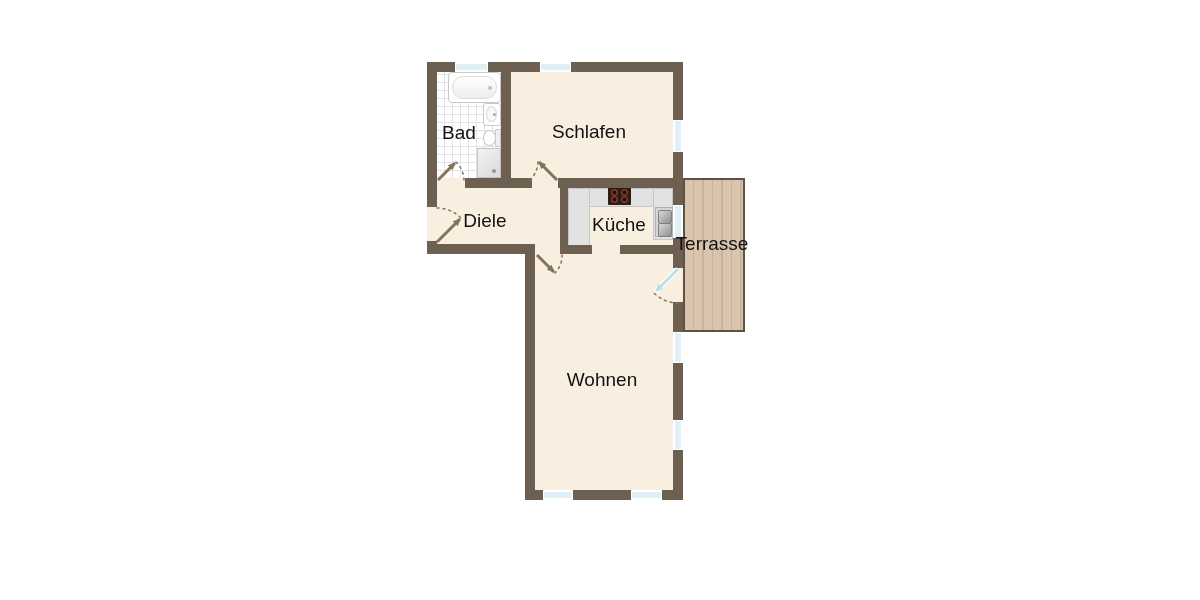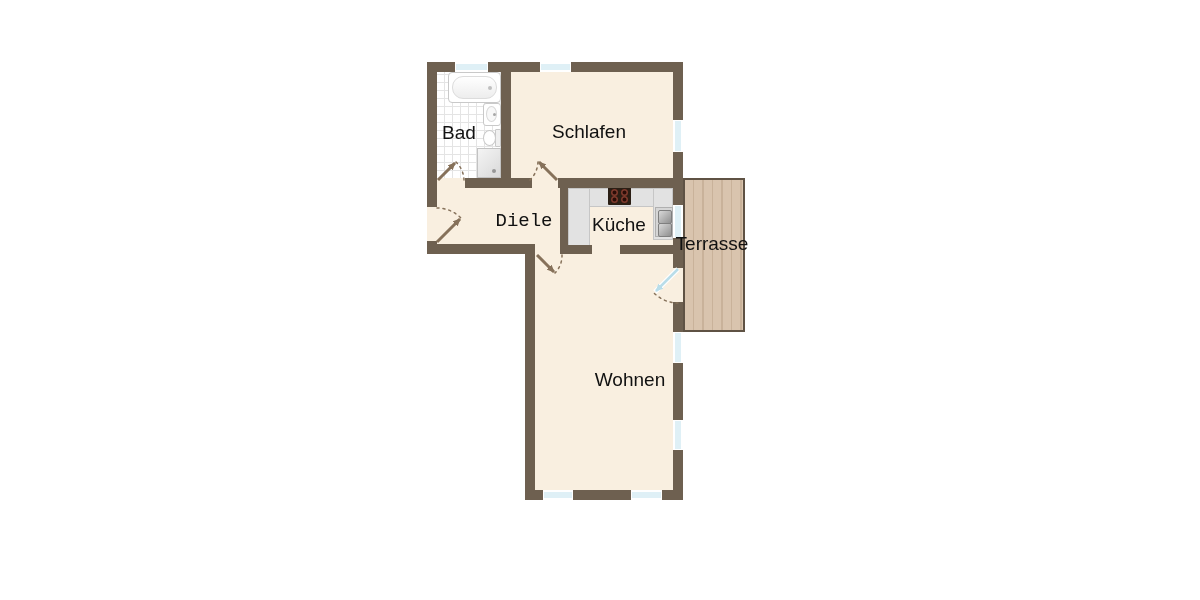--- a/index.html
+++ b/index.html
@@ -143,18 +143,18 @@
     </g>
     <g>
       <path class="arc" d="M678,303 A34,34 0 0 1 654,293"></path>
       <path class="glass-casing" d="M678,269 L655,292"></path>
       <path class="glass-leaf" d="M678,269 L656,291" marker-end="url(#ahg)"></path>
     </g>
   </svg>
 
   <div class="room-label" style="left:459px;top:133px;">Bad</div>
   <div class="room-label" style="left:589px;top:132px;">Schlafen</div>
-  <div class="room-label" style="left:524px;top:221px;font-family:Liberation Mono, monospace;">Diele</div>
+  <div class="room-label" style="left:485px;top:221px;">Diele</div>
   <div class="room-label" style="left:619px;top:225px;">Küche</div>
   <div class="room-label" style="left:712px;top:244px;">Terrasse</div>
-  <div class="room-label" style="left:602px;top:380px;margin-left:28px;">Wohnen</div>
+  <div class="room-label" style="left:602px;top:380px;">Wohnen</div>
 
 </div>
 
 </body></html>

